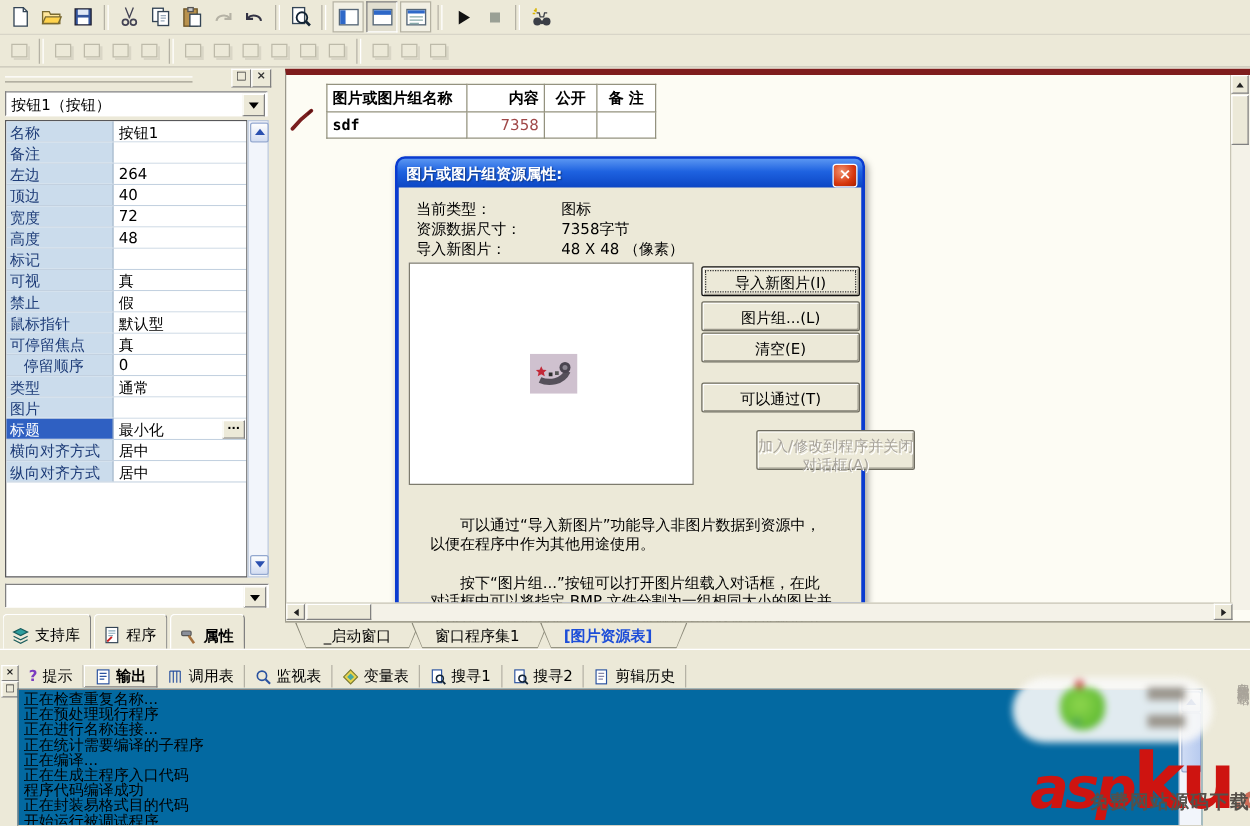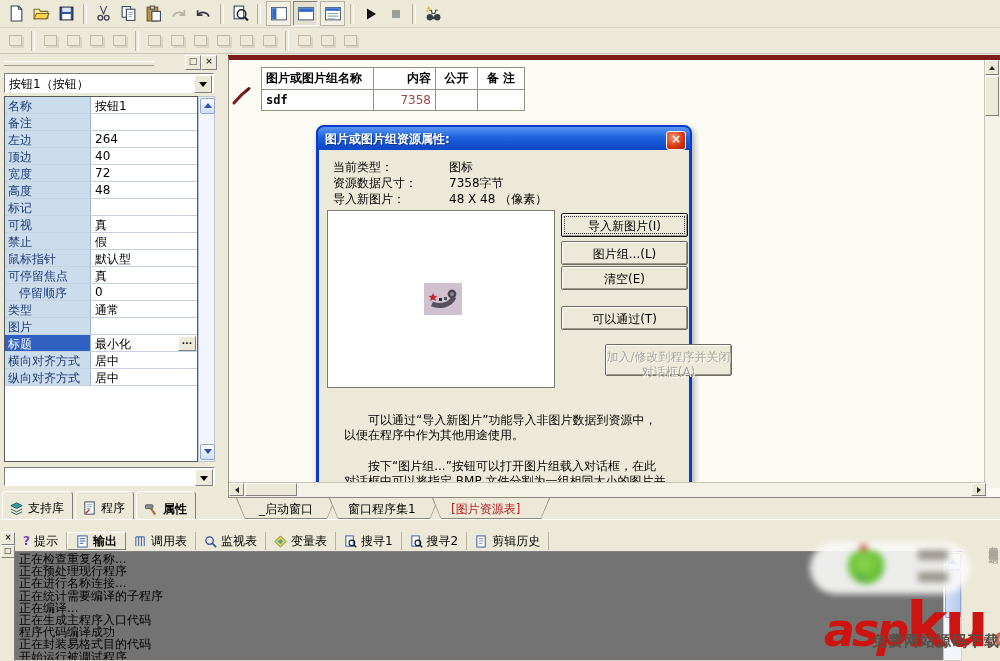--- a/index.html
+++ b/index.html
@@ -85,29 +85,29 @@
         box-shadow:inset 1px 1px 0 #fff, inset -1px -1px 0 #9a978a;text-align:center;padding-top:4px;box-sizing:border-box;}
   .dbtn.default{border:1px solid #111;outline:1px dotted #333;outline-offset:-4px;}
   .dbtn.big{height:32px;padding-top:5px;line-height:15px;color:#a8a49c;text-shadow:1px 1px 0 #fff;margin-left:44px;}
   .ddesc{position:absolute;left:8px;top:246px;width:356px;line-height:14.6px;letter-spacing:0;}
   .ddesc p{margin:17px;text-indent:2em;}
   
   .etabbar{position:absolute;left:228px;top:497px;width:772px;height:22px;background:#ece9d8;border-top:1px solid #8a8878;display:flex;padding-left:4px;}
   .etab{position:relative;height:21px;margin-left:-7px;clip-path:polygon(0 0,100% 0,calc(100% - 9px) 100%,9px 100%);background:#8a8878;}
   .etab>span{display:block;height:20px;margin:0 1px 1px 1px;clip-path:polygon(0 0,100% 0,calc(100% - 8px) 100%,8px 100%);
       background:#ece9d8;padding:3px 18px 0;box-sizing:border-box;white-space:nowrap;}
-  .etab.active>span{color:#b91c1c;font-weight:normal;}
+  .etab.active>span{color:#1d4ed8;font-weight:bold;}
   .splitter{position:absolute;left:0;top:519px;width:1000px;height:11px;background:#ece9d8;border-top:1px solid #fff;}
   
   .bpanel{position:absolute;left:0;top:530px;width:1000px;height:131px;background:#ece9d8;}
   .mini-btn{position:absolute;width:12px;height:11px;font-size:8px;line-height:9px;text-align:center;font-weight:bold;color:#222;}
   .btabs{position:absolute;left:15px;top:1px;height:20px;display:flex;align-items:center;}
   .btab{display:flex;align-items:center;gap:4px;padding:2px 8px;height:18px;box-sizing:border-box;border-right:1px solid #b5b2a5;}
   .btab.active{border:1px solid;border-color:#fff #808080 #808080 #fff;background:#ece9d8;font-weight:bold;}
-  .output{position:absolute;left:14px;top:21px;width:948px;height:110px;background:#737373;border:1px solid;border-color:#808080 #d5d2c5 #d5d2c5 #808080;box-sizing:border-box;overflow:hidden;}
+  .output{position:absolute;left:14px;top:21px;width:948px;height:110px;background:#0369a1;border:1px solid;border-color:#808080 #d5d2c5 #d5d2c5 #808080;box-sizing:border-box;overflow:hidden;}
   .outlines{position:absolute;left:4px;top:1px;line-height:12.2px;font-size:12px;white-space:nowrap;}
   .osb{position:absolute;right:0;top:0;width:17px;height:108px;background:#f2f5fb;border-left:1px solid #bcc8da;}
   .osb-btn{position:absolute;left:1px;top:1px;width:14px;height:15px;background:linear-gradient(#fdfefe,#cfdaf1);border:1px solid #8fa6d0;border-radius:2px;}
   .osb-thumb{position:absolute;left:1px;top:18px;width:14px;height:46px;background:linear-gradient(90deg,#cfdcf5,#b8cbef);border:1px solid #8fa6d0;border-radius:2px;}
   
   .wm-blur{position:absolute;left:800px;top:540px;width:180px;height:60px;filter:blur(3px);z-index:40;pointer-events:none;}
   .wm-blur .bg{position:absolute;left:10px;top:2px;width:160px;height:52px;background:rgba(250,250,248,.9);border-radius:26px;}
   .wm-blur .qq{position:absolute;left:48px;top:10px;width:36px;height:34px;background:radial-gradient(circle at 45% 40%,#8ed64d,#4caf28);border-radius:40% 40% 50% 50%;}
   .wm-blur .dotr{position:absolute;left:60px;top:4px;width:7px;height:7px;background:#c44;border-radius:50%;}
   .wm-blur .dotg{position:absolute;left:58px;top:34px;width:7px;height:7px;background:#5a5;border-radius:50%;}

